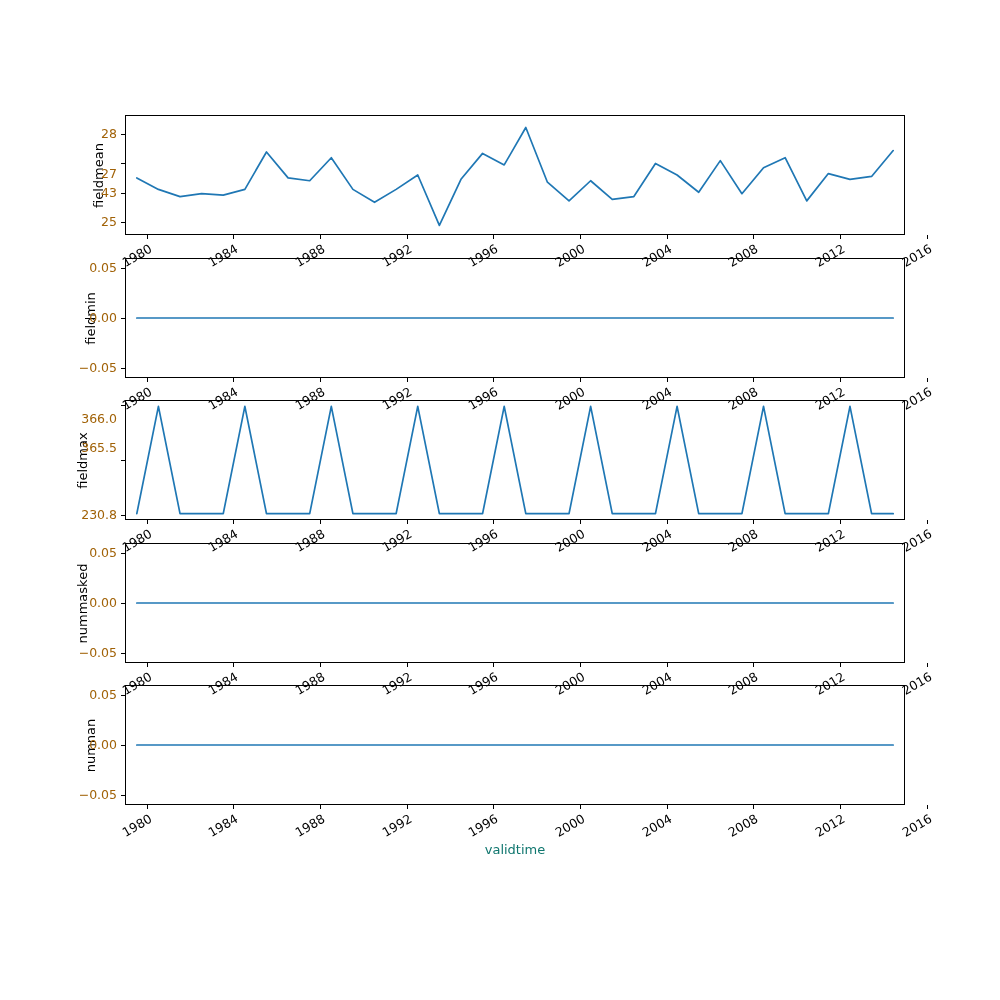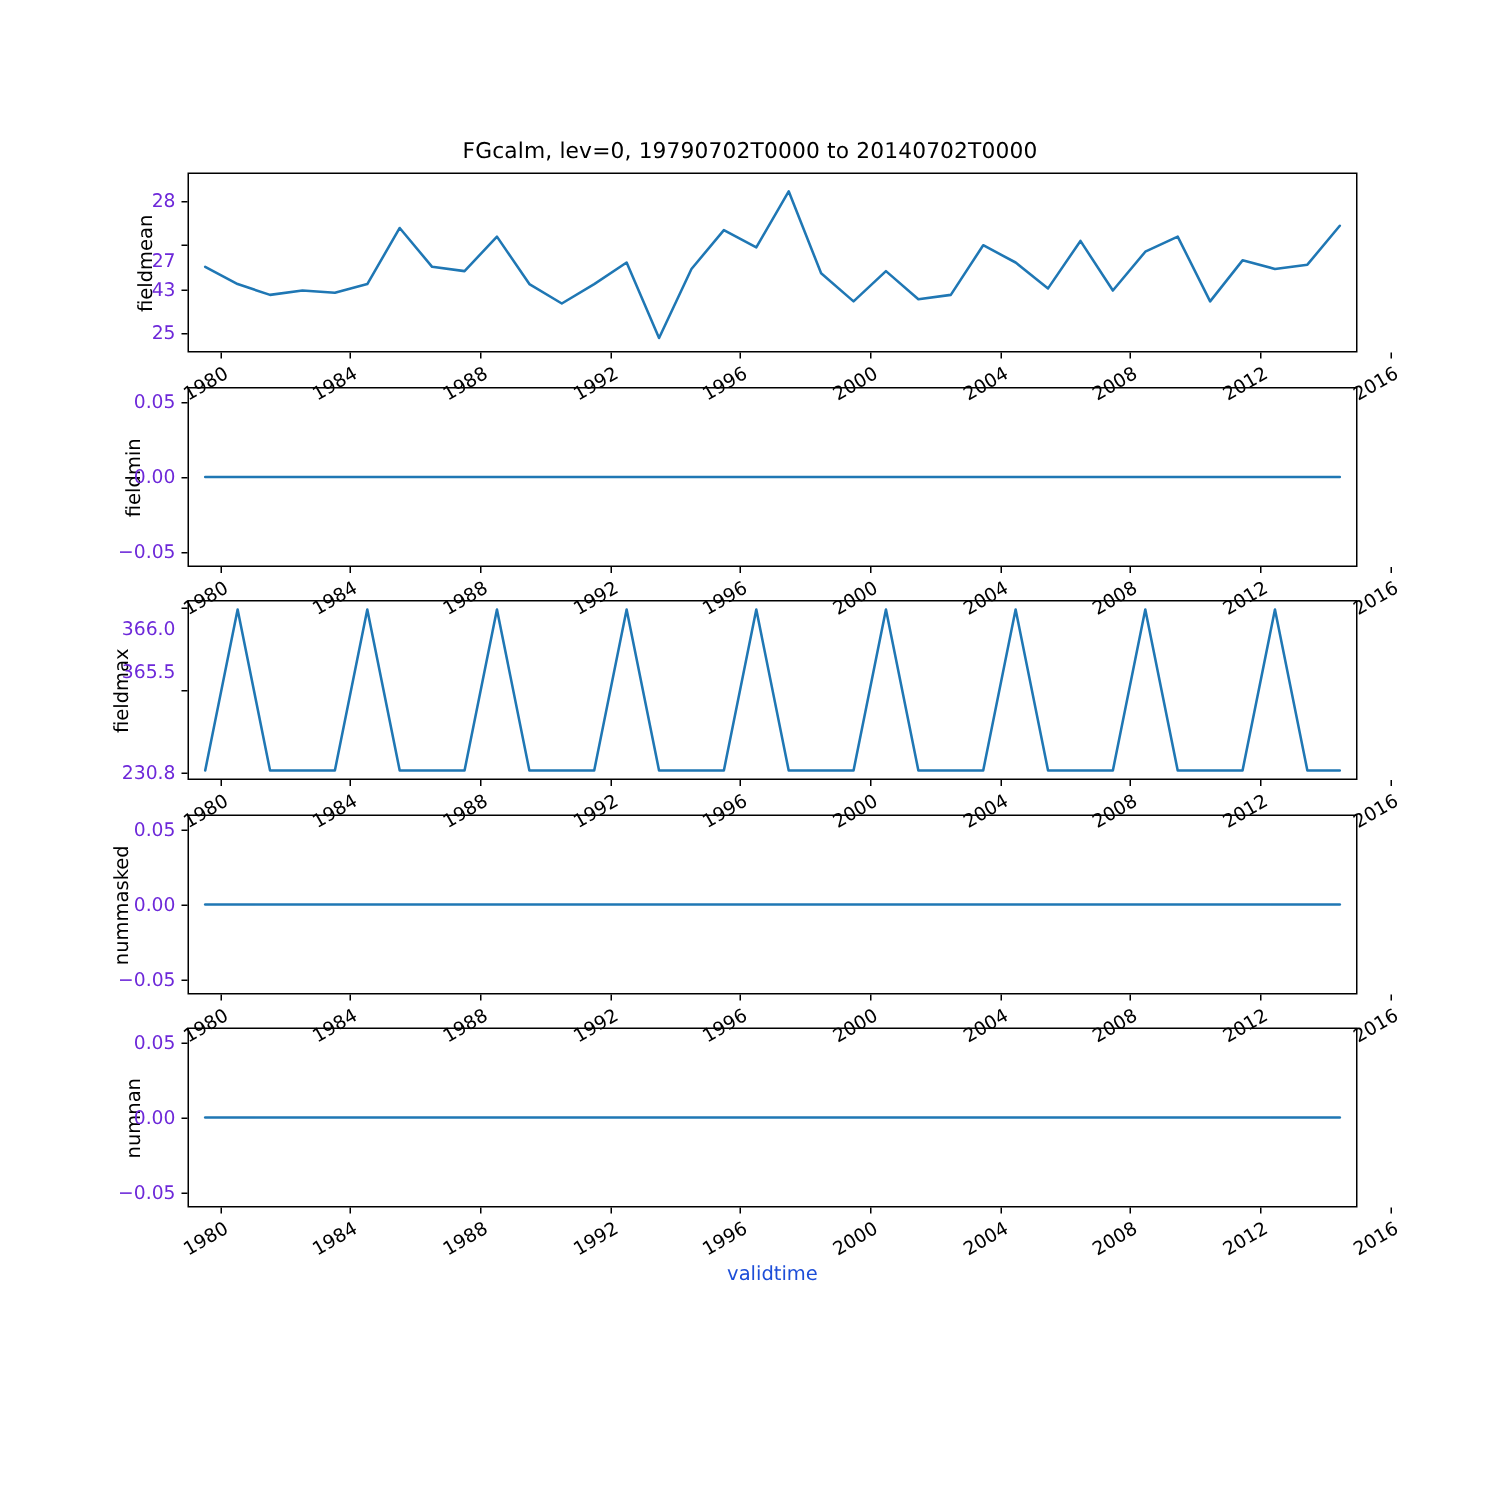--- a/index.html
+++ b/index.html
@@ -49,21 +49,21 @@
     transform-origin: 50% 50%;
     transform: rotate(-90deg);
     font-size: 13px;
     color: #000000;
     white-space: nowrap;
     text-align: center;
   }
   .ytick {
     position: absolute;
     font-size: 12.5px;
-    color: #6d28d9;
+    color: #a16207;
     text-align: right;
     white-space: nowrap;
   }
   .ytickmark {
     position: absolute;
     height: 1px;
     width: 3.5px;
     background: #000000;
   }
   .xtick {
@@ -76,31 +76,30 @@
   }
   .xtickmark {
     position: absolute;
     width: 1px;
     height: 3.5px;
     background: #000000;
   }
   .xlabel {
     position: absolute;
     font-size: 13px;
-    color: #1d4ed8;
+    color: #0f766e;
     text-align: center;
     white-space: nowrap;
   }
 </style>
 </head>
 <body>
 
 <div id="figure">
 
-  <div class="fig-title">FGcalm, lev=0, 19790702T0000 to 20140702T0000</div>
 
   <div class="panel" id="panel0" style="left:125px; top:115px; width:780px; height:120px;">
     <svg class="plotsvg" id="svg0" viewBox="0 0 780 120" preserveAspectRatio="none">
         <path d="M10.83 62.93 L32.50 74.63 L54.17 81.95 L75.83 79.02 L97.50 80.49 L119.17 74.63 L140.83 36.59 L162.50 62.93 L184.17 65.85 L205.83 42.44 L227.50 74.63 L249.17 87.80 L270.83 74.63 L292.50 60.00 L314.17 111.22 L335.83 64.39 L357.50 38.05 L379.17 49.76 L400.83 11.71 L422.50 67.32 L444.17 86.34 L465.83 65.85 L487.50 84.88 L509.17 81.95 L530.83 48.29 L552.50 60.00 L574.17 77.56 L595.83 45.37 L617.50 79.02 L639.17 52.68 L660.83 42.44 L682.50 86.34 L704.17 58.54 L725.83 64.39 L747.50 61.46 L769.17 35.12" fill="none" stroke="#1f77b4" stroke-width="1.7" stroke-linejoin="round" stroke-linecap="round" vector-effect="non-scaling-stroke"></path>
       </svg>
   </div>
   <div class="ylabel" style="left:38px; top:168px; width:120px;">fieldmean</div>
 
   <div class="panel" id="panel1" style="left:125px; top:258px; width:780px; height:120px;">
     <svg class="plotsvg" id="svg1" viewBox="0 0 780 120" preserveAspectRatio="none">

